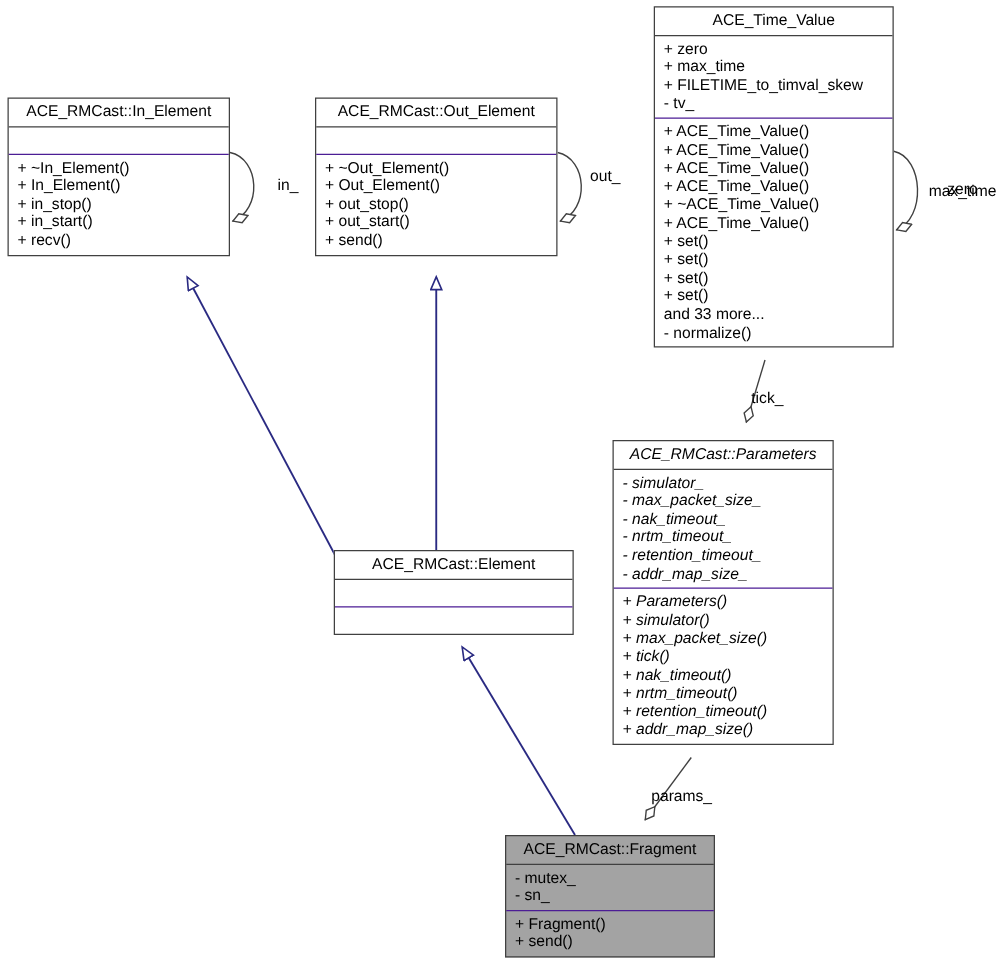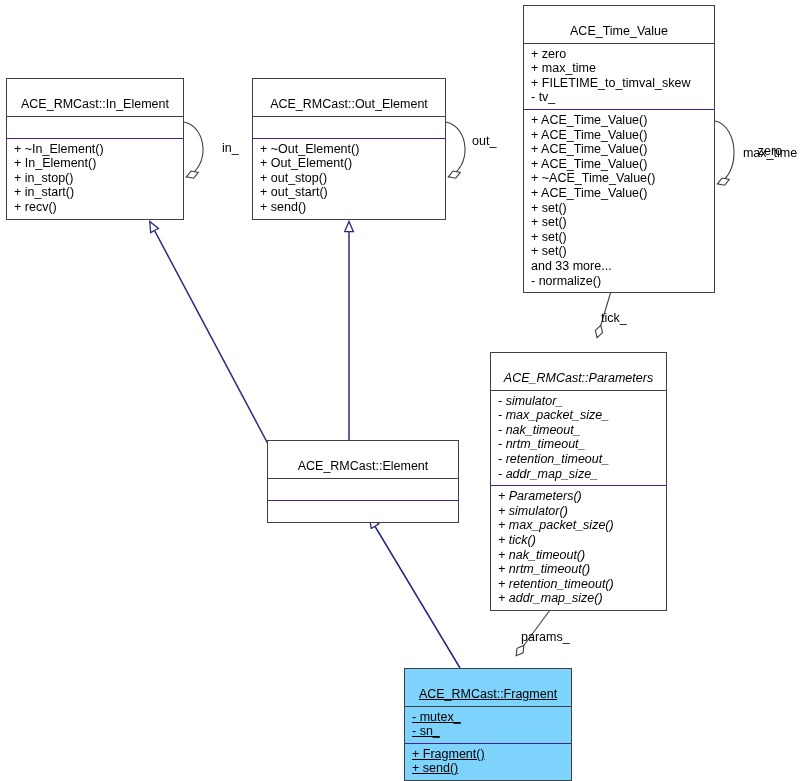--- a/index.html
+++ b/index.html
@@ -29,29 +29,27 @@
     position: absolute;
     box-sizing: border-box;
     border: 1px solid #404040;
     background: #ffffff;
     font-size: 12.5px;
     line-height: 14.6px;
     color: #000000;
     z-index: 5;
   }
   .uml-class.filled {
-    background: #7dd3fc;
-    text-decoration: underline;
+    background: #a3a3a3;
   }
   .uml-title {
     text-align: center;
     padding: 3px 6px 4px 6px;
     border-bottom: 1px solid #404040;
     white-space: nowrap;
-    margin-top: 15px;
   }
   .uml-compartment {
     padding: 3px 6px 4px 7px;
     border-bottom: 1px solid #4c1d95;
     white-space: nowrap;
   }
   .uml-compartment:last-child {
     border-bottom: none;
   }
   .uml-compartment.empty {

